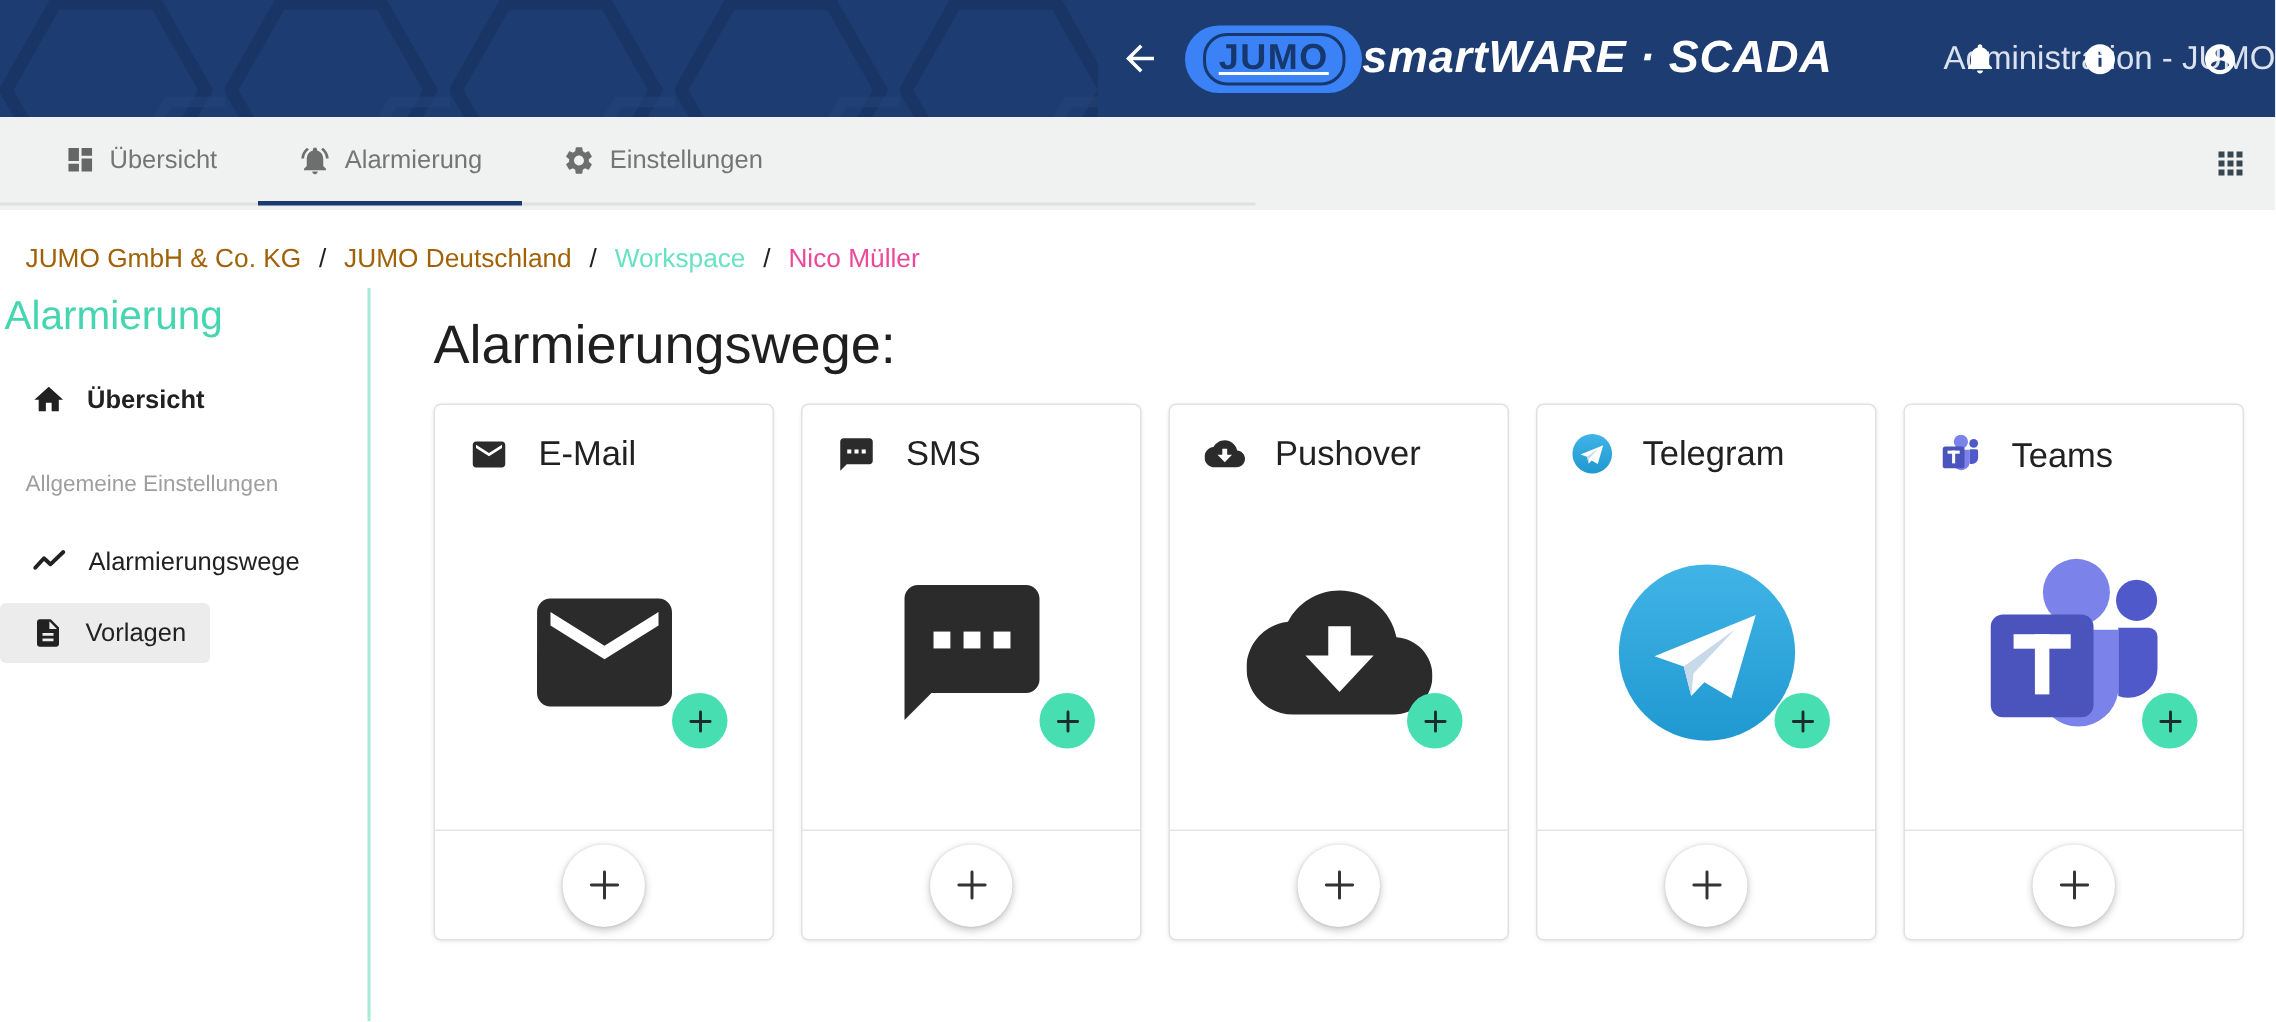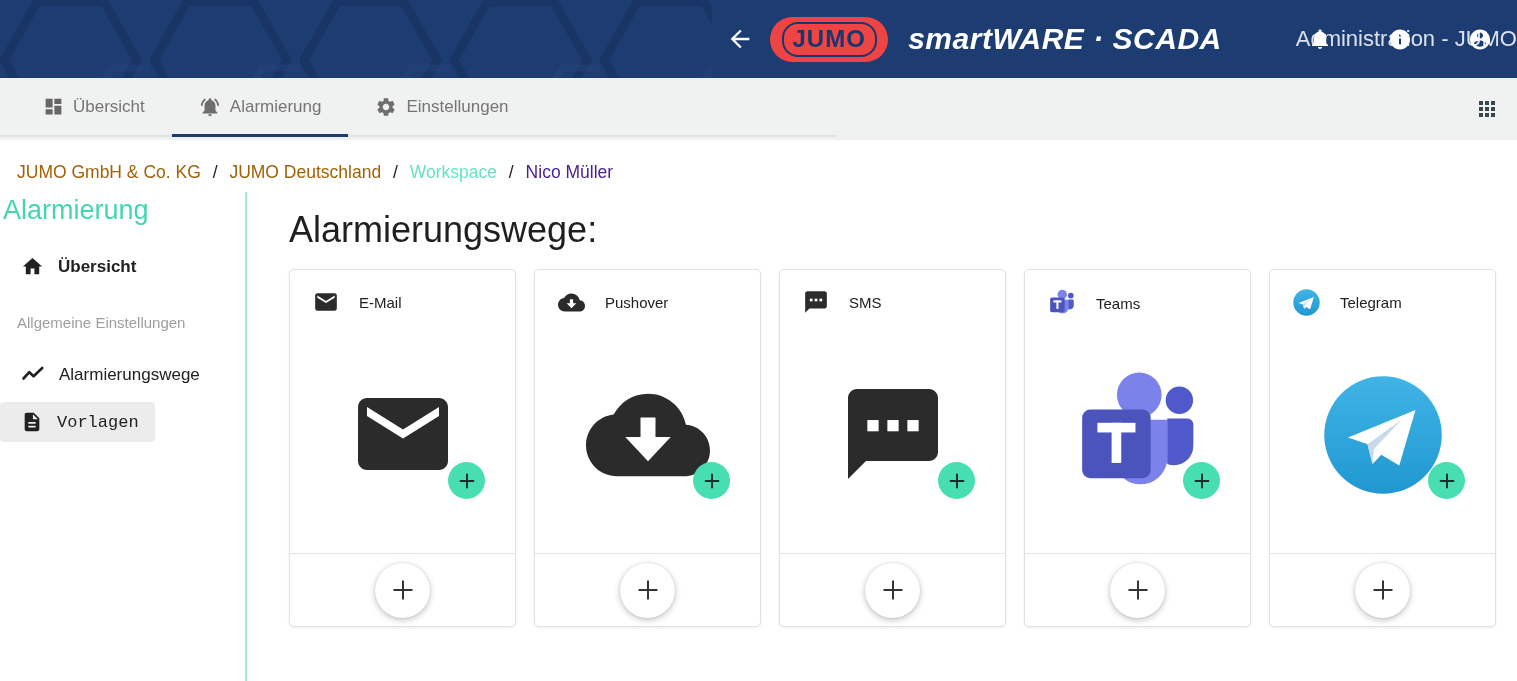--- a/index.html
+++ b/index.html
@@ -6,63 +6,63 @@
   html,body { width:1517px; height:681px; }
   body { font-family:"Liberation Sans","DejaVu Sans",sans-serif; background:#fff; overflow:hidden; }
   .app { position:relative; width:1517px; height:681px; background:#fff; overflow:hidden; }
 
   
   .topbar { position:relative; height:78px; background:#1d3c72; display:flex; align-items:center; color:#fff; }
   .hexbg { position:absolute; inset:0; width:100%; height:100%; pointer-events:none; }
   .topbar > * { position:relative; }
   .icon-btn { background:transparent; border:none; cursor:pointer; display:flex; align-items:center; justify-content:center; padding:0; }
   .back-btn { width:40px; height:40px; margin-left:14px; }
-  .logo-pill { margin-left:16px; width:118px; height:45px; background:#ef4444; border-radius:23px; display:flex; align-items:center; justify-content:center; flex:none; }
+  .logo-pill { margin-left:16px; width:118px; height:45px; background:#3b82f6; border-radius:23px; display:flex; align-items:center; justify-content:center; flex:none;text-decoration:underline; }
   .logo-inner { border:2.5px solid #16386e; border-radius:16px; height:35px; padding:0 9px; display:flex; align-items:center; justify-content:center; }
   .logo-text { color:#16386e; font-weight:bold; font-size:24px; letter-spacing:1px; }
-  .brand { margin-left:20px; font-size:30px; font-style:italic; font-weight:bold; letter-spacing:.5px; white-space:nowrap; }
+  .brand { margin-left:0; font-size:30px; font-style:italic; font-weight:bold; letter-spacing:.5px; white-space:nowrap; }
   .page-title { margin-left:74px; font-size:22px; font-weight:400; color:#dbe2ee; white-space:nowrap; }
   .header-actions { position:absolute; right:25px; top:0; height:78px; display:flex; align-items:center; gap:56px; }
   .header-actions .icon-btn { width:24px; height:24px; }
 
   
   .tabstrip { position:relative; height:62px; background:#f0f1f1; }
   .tabs { display:flex; height:59px; width:837px; border-bottom:2px solid #e0e0e0; padding-left:16px; }
   .tab { position:relative; display:flex; align-items:center; gap:9px; padding:0 27px; color:#757575; font-size:17px; cursor:pointer; white-space:nowrap; }
   .tab svg { flex:none; }
   .tab.active::after { content:""; position:absolute; left:0; right:0; bottom:-2px; height:3px; background:#1b3a70; }
   .apps-btn { position:absolute; right:13px; top:50%; transform:translateY(-50%); width:34px; height:34px; }
 
   
   .breadcrumb { height:52px; padding:22px 0 0 17px; font-size:17.5px; background:#fff; white-space:nowrap; }
   .crumb-link { color:#a16207; text-decoration:none; cursor:pointer; }
   .crumb-link.muted { color:#68e2c4;margin-top:20px; }
   .crumb-sep { color:#212121; margin:0 7px; }
-  .crumb-current { color:#4c1d95; }
+  .crumb-current { color:#ec4899; }
 
   
   .content-row { display:flex; height:489px; }
   .sidebar { width:247px; flex:none; border-right:2px solid #a5ecd8; padding-top:3px; }
   .sidebar-title { color:#45d6b1; font-size:27px; font-weight:400; margin:0 0 20px 3px; }
   .side-item { display:flex; align-items:center; gap:14px; padding:9px 16px 9px 21px; font-size:17px; color:#212121; cursor:pointer; width:fit-content; border-radius:4px; }
   .side-item.bold span { font-weight:bold; }
-  .side-item.highlighted { background:#ececec;font-family:Liberation Mono, monospace; }
+  .side-item.highlighted { background:#ececec; }
   .side-item svg { flex:none; }
   .side-section-label { color:#9e9e9e; font-size:15px; padding-left:17px; margin:27px 0 23px; }
   .gap-sm { height:6px; }
 
   .main-area { flex:1; padding:17px 0 0 42px; }
   .page-heading { font-size:36px; font-weight:400; color:#1f1f1f; margin:0 0 18px 0; }
 
   
   .cards { display:flex; gap:18px; }
   .card { width:227px; height:358px; background:#fff; border:1px solid #e1e1e1; border-radius:5px; box-shadow:0 1px 3px rgba(0,0,0,.07); display:flex; flex-direction:column; }
   .card-head { display:flex; align-items:center; gap:20px; padding:19px 10px 0 23px; flex:none; }
   .card-head svg { flex:none; }
-  .chan-label { font-size:15px; color:#212121; }
+  .chan-label { font-size:23px; color:#212121; }
   .card-body { flex:1; position:relative; display:flex; align-items:center; justify-content:center; }
   .badge { position:absolute; right:30px; bottom:54px; width:37px; height:37px; border-radius:50%; background:#47dfb2; border:none; cursor:pointer; display:flex; align-items:center; justify-content:center; }
   .card-foot { flex:none; height:73px; border-top:1px solid #e4e4e4; display:flex; align-items:center; justify-content:center; }
   .fab { width:55px; height:55px; border-radius:50%; background:#fff; border:none; cursor:pointer; box-shadow:0 2px 6px rgba(0,0,0,.24), 0 0 2px rgba(0,0,0,.12); display:flex; align-items:center; justify-content:center; }
 </style>
 </head>
 <body>
 
 <div class="app">
 
@@ -204,48 +204,20 @@
             <button class="fab">
               <svg width="28" height="28" viewBox="0 0 24 24">
                   <path d="M12 4.5v15M4.5 12h15" stroke="#333" stroke-width="1.7" stroke-linecap="round" fill="none"></path>
                 </svg>
             </button>
           </div>
         </div>
 
         <div class="card">
           <div class="card-head">
-            <svg width="27" height="27" viewBox="0 0 24 24">
-                <path d="M19.35 10.04C18.67 6.59 15.64 4 12 4 9.11 4 6.6 5.64 5.35 8.04 2.34 8.36 0 10.91 0 14c0 3.31 2.69 6 6 6h13c2.76 0 5-2.24 5-5 0-2.64-2.05-4.78-4.65-4.96z" fill="#2b2b2b"></path>
-                <path d="M10.55 9h2.9v3.6h2.85L12 17l-4.3-4.4h2.85z" fill="#fff"></path>
-              </svg>
-            <span class="chan-label">Pushover</span>
-          </div>
-          <div class="card-body">
-            <svg width="124" height="124" viewBox="0 0 24 24">
-                <path d="M19.35 10.04C18.67 6.59 15.64 4 12 4 9.11 4 6.6 5.64 5.35 8.04 2.34 8.36 0 10.91 0 14c0 3.31 2.69 6 6 6h13c2.76 0 5-2.24 5-5 0-2.64-2.05-4.78-4.65-4.96z" fill="#2b2b2b"></path>
-                <path d="M10.55 8.6h2.9v3.8h2.95L12 17.1l-4.4-4.7h2.95z" fill="#fff"></path>
-              </svg>
-            <button class="badge">
-              <svg width="22" height="22" viewBox="0 0 24 24">
-                  <path d="M12 5v14M5 12h14" stroke="#1d2b2b" stroke-width="2.1" stroke-linecap="round" fill="none"></path>
-                </svg>
-            </button>
-          </div>
-          <div class="card-foot">
-            <button class="fab">
-              <svg width="28" height="28" viewBox="0 0 24 24">
-                  <path d="M12 4.5v15M4.5 12h15" stroke="#333" stroke-width="1.7" stroke-linecap="round" fill="none"></path>
-                </svg>
-            </button>
-          </div>
-        </div>
-
-        <div class="card">
-          <div class="card-head">
             <svg width="26" height="26" viewBox="0 0 24 24">
                 <path d="M20 2H4c-1.1 0-2 .9-2 2v18l4-4h14c1.1 0 2-.9 2-2V4c0-1.1-.9-2-2-2z" fill="#2b2b2b"></path>
                 <rect x="6.3" y="8.9" width="2.5" height="2.5" fill="#fff"></rect>
                 <rect x="10.75" y="8.9" width="2.5" height="2.5" fill="#fff"></rect>
                 <rect x="15.2" y="8.9" width="2.5" height="2.5" fill="#fff"></rect>
               </svg>
             <span class="chan-label">SMS</span>
           </div>
           <div class="card-body">
             <svg width="108" height="108" viewBox="0 0 24 24">
@@ -264,40 +236,30 @@
             <button class="fab">
               <svg width="28" height="28" viewBox="0 0 24 24">
                   <path d="M12 4.5v15M4.5 12h15" stroke="#333" stroke-width="1.7" stroke-linecap="round" fill="none"></path>
                 </svg>
             </button>
           </div>
         </div>
 
         <div class="card">
           <div class="card-head">
-            <svg width="28" height="28" viewBox="0 0 52 52">
-                <path d="M16.5 20h21v16.3a10.6 10.6 0 0 1-21 0z" fill="#7b83eb"></path>
-                <circle cx="26.5" cy="10.2" r="8.8" fill="#7b83eb"></circle>
-                <path d="M37.5 19.5h8a2.3 2.3 0 0 1 2.3 2.3v8.5a7.6 7.6 0 0 1-7.6 7.6 7.8 7.8 0 0 1-2.7-.5z" fill="#5059c9"></path>
-                <circle cx="42.3" cy="12.3" r="5.4" fill="#5059c9"></circle>
-                <rect x="4" y="16" width="27" height="27" rx="3.2" fill="#4b53bc"></rect>
-                <rect x="10" y="21.2" width="15" height="3.8" fill="#fff"></rect>
-                <rect x="15.6" y="21.2" width="3.8" height="15.8" fill="#fff"></rect>
-              </svg>
-            <span class="chan-label">Teams</span>
-          </div>
-          <div class="card-body">
-            <svg width="132" height="132" viewBox="0 0 52 52">
-                <path d="M16.5 20h21v16.3a10.6 10.6 0 0 1-21 0z" fill="#7b83eb"></path>
-                <circle cx="26.5" cy="10.2" r="8.8" fill="#7b83eb"></circle>
-                <path d="M37.5 19.5h8a2.3 2.3 0 0 1 2.3 2.3v8.5a7.6 7.6 0 0 1-7.6 7.6 7.8 7.8 0 0 1-2.7-.5z" fill="#5059c9"></path>
-                <circle cx="42.3" cy="12.3" r="5.4" fill="#5059c9"></circle>
-                <rect x="4" y="16" width="27" height="27" rx="3.2" fill="#4b53bc"></rect>
-                <rect x="10" y="21.2" width="15" height="3.8" fill="#fff"></rect>
-                <rect x="15.6" y="21.2" width="3.8" height="15.8" fill="#fff"></rect>
+            <svg width="27" height="27" viewBox="0 0 24 24">
+                <path d="M19.35 10.04C18.67 6.59 15.64 4 12 4 9.11 4 6.6 5.64 5.35 8.04 2.34 8.36 0 10.91 0 14c0 3.31 2.69 6 6 6h13c2.76 0 5-2.24 5-5 0-2.64-2.05-4.78-4.65-4.96z" fill="#2b2b2b"></path>
+                <path d="M10.55 9h2.9v3.6h2.85L12 17l-4.3-4.4h2.85z" fill="#fff"></path>
+              </svg>
+            <span class="chan-label">Pushover</span>
+          </div>
+          <div class="card-body">
+            <svg width="124" height="124" viewBox="0 0 24 24">
+                <path d="M19.35 10.04C18.67 6.59 15.64 4 12 4 9.11 4 6.6 5.64 5.35 8.04 2.34 8.36 0 10.91 0 14c0 3.31 2.69 6 6 6h13c2.76 0 5-2.24 5-5 0-2.64-2.05-4.78-4.65-4.96z" fill="#2b2b2b"></path>
+                <path d="M10.55 8.6h2.9v3.8h2.95L12 17.1l-4.4-4.7h2.95z" fill="#fff"></path>
               </svg>
             <button class="badge">
               <svg width="22" height="22" viewBox="0 0 24 24">
                   <path d="M12 5v14M5 12h14" stroke="#1d2b2b" stroke-width="2.1" stroke-linecap="round" fill="none"></path>
                 </svg>
             </button>
           </div>
           <div class="card-foot">
             <button class="fab">
               <svg width="28" height="28" viewBox="0 0 24 24">
@@ -342,16 +304,54 @@
           </div>
           <div class="card-foot">
             <button class="fab">
               <svg width="28" height="28" viewBox="0 0 24 24">
                   <path d="M12 4.5v15M4.5 12h15" stroke="#333" stroke-width="1.7" stroke-linecap="round" fill="none"></path>
                 </svg>
             </button>
           </div>
         </div>
 
+        <div class="card">
+          <div class="card-head">
+            <svg width="28" height="28" viewBox="0 0 52 52">
+                <path d="M16.5 20h21v16.3a10.6 10.6 0 0 1-21 0z" fill="#7b83eb"></path>
+                <circle cx="26.5" cy="10.2" r="8.8" fill="#7b83eb"></circle>
+                <path d="M37.5 19.5h8a2.3 2.3 0 0 1 2.3 2.3v8.5a7.6 7.6 0 0 1-7.6 7.6 7.8 7.8 0 0 1-2.7-.5z" fill="#5059c9"></path>
+                <circle cx="42.3" cy="12.3" r="5.4" fill="#5059c9"></circle>
+                <rect x="4" y="16" width="27" height="27" rx="3.2" fill="#4b53bc"></rect>
+                <rect x="10" y="21.2" width="15" height="3.8" fill="#fff"></rect>
+                <rect x="15.6" y="21.2" width="3.8" height="15.8" fill="#fff"></rect>
+              </svg>
+            <span class="chan-label">Teams</span>
+          </div>
+          <div class="card-body">
+            <svg width="132" height="132" viewBox="0 0 52 52">
+                <path d="M16.5 20h21v16.3a10.6 10.6 0 0 1-21 0z" fill="#7b83eb"></path>
+                <circle cx="26.5" cy="10.2" r="8.8" fill="#7b83eb"></circle>
+                <path d="M37.5 19.5h8a2.3 2.3 0 0 1 2.3 2.3v8.5a7.6 7.6 0 0 1-7.6 7.6 7.8 7.8 0 0 1-2.7-.5z" fill="#5059c9"></path>
+                <circle cx="42.3" cy="12.3" r="5.4" fill="#5059c9"></circle>
+                <rect x="4" y="16" width="27" height="27" rx="3.2" fill="#4b53bc"></rect>
+                <rect x="10" y="21.2" width="15" height="3.8" fill="#fff"></rect>
+                <rect x="15.6" y="21.2" width="3.8" height="15.8" fill="#fff"></rect>
+              </svg>
+            <button class="badge">
+              <svg width="22" height="22" viewBox="0 0 24 24">
+                  <path d="M12 5v14M5 12h14" stroke="#1d2b2b" stroke-width="2.1" stroke-linecap="round" fill="none"></path>
+                </svg>
+            </button>
+          </div>
+          <div class="card-foot">
+            <button class="fab">
+              <svg width="28" height="28" viewBox="0 0 24 24">
+                  <path d="M12 4.5v15M4.5 12h15" stroke="#333" stroke-width="1.7" stroke-linecap="round" fill="none"></path>
+                </svg>
+            </button>
+          </div>
+        </div>
+
       </div>
     </main>
   </div>
 </div>
 
 </body></html>

